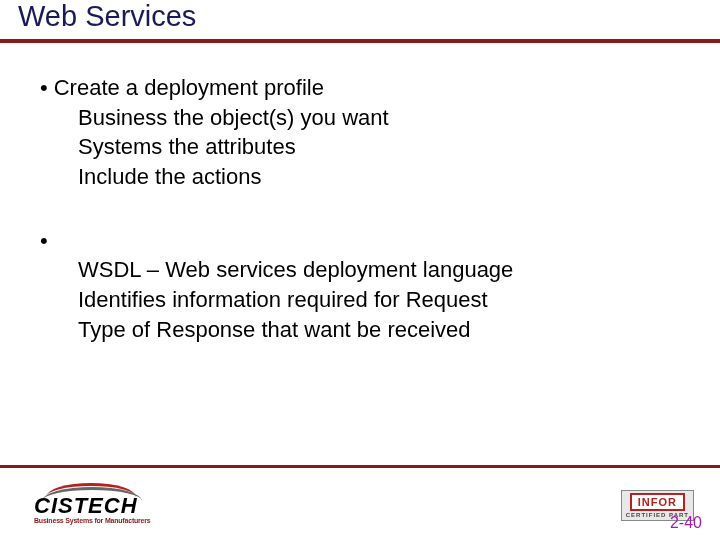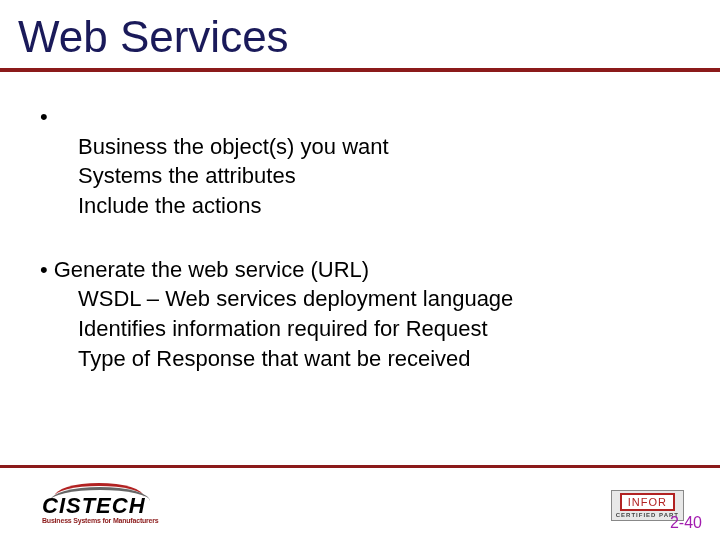--- a/index.html
+++ b/index.html
@@ -5,23 +5,23 @@
     * { margin: 0; padding: 0; box-sizing: border-box; }
     body {
       width: 720px;
       height: 540px;
       background: #ffffff;
       font-family: Verdana, Geneva, sans-serif;
       position: relative;
       overflow: hidden;
     }
     .slide-title {
-      font-size: 44px;
+      font-size: 29px;
       color: #1a1a5a;
-      padding: 12px 0 4px 18px;
+      padding: 0 0 4px 18px;
       font-weight: normal;
     }
     .title-underline {
       height: 4px;
       background: #8b1a1a;
       margin: 2px 0 0 0;
     }
     .content {
       padding: 30px 40px 0 40px;
       font-size: 22px;
@@ -45,28 +45,28 @@
     .footer-line {
       position: absolute;
       left: 0;
       right: 0;
       bottom: 72px;
       height: 3px;
       background: #8b1a1a;
     }
     .footer {
       position: absolute;
-      left: 16px;
+      left: 8px;
       right: 0;
       bottom: 0;
       height: 70px;
       display: flex;
       justify-content: space-between;
       align-items: center;
-      padding: 0 36px 0 26px;
+      padding: 0 26px 0 26px;
       gap: 20px;
     }
     .logo-left {
       display: flex;
       flex-direction: column;
       align-items: flex-start;
     }
     .cistech-logo {
       position: relative;
       width: 140px;
@@ -121,21 +121,21 @@
       padding: 2px 4px;
       display: flex;
       flex-direction: column;
       align-items: center;
       background: #e8e8e8;
     }
     .infor-box {
       border: 2px solid #b22222;
       padding: 1px 6px;
       font-family: Arial, sans-serif;
-      font-weight: normal;
+      font-weight: bold;
       font-size: 11px;
       color: #b22222;
       letter-spacing: 1px;
       background: #fff;
     }
     .infor-sub {
       font-size: 6px;
       color: #444;
       letter-spacing: 1px;
       margin-top: 1px;
@@ -153,30 +153,30 @@
 <body>
 
 <h1 class="slide-title">Web Services</h1>
 <div class="title-underline"></div>
 
 <div class="content">
 
   <div class="bullet-block">
     <div class="bullet-head">
       <span class="bullet-dot">•</span>
+      <span>Create a deployment profile</span>
     </div>
     <div class="sub-line">Business the object(s) you want</div>
     <div class="sub-line">Systems the attributes</div>
     <div class="sub-line">Include the actions</div>
   </div>
 
   <div class="bullet-block">
     <div class="bullet-head">
       <span class="bullet-dot">•</span>
-      <span>Generate the web service (URL)</span>
     </div>
     <div class="sub-line">WSDL – Web services deployment language</div>
     <div class="sub-line">Identifies information required for Request</div>
     <div class="sub-line">Type of Response that want be received</div>
   </div>
 
 </div>
 
 <div class="footer-line"></div>
 

